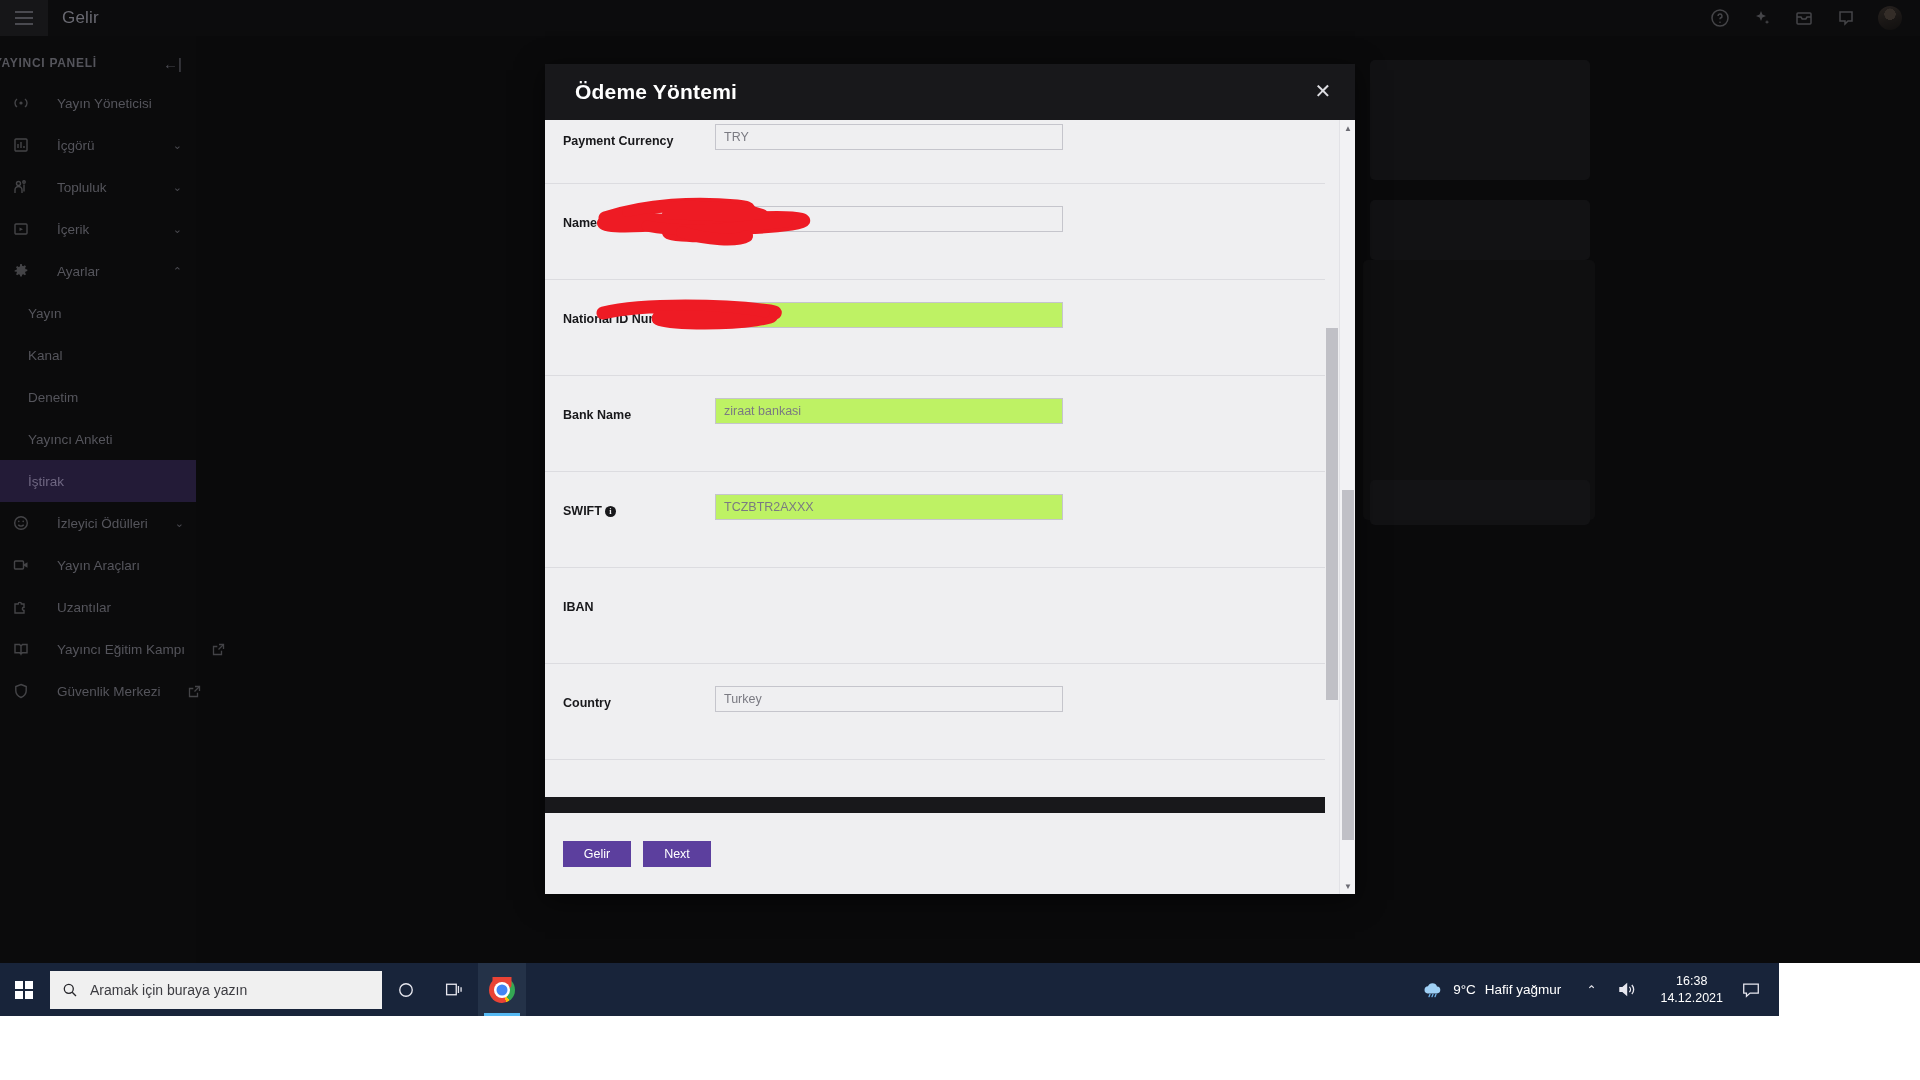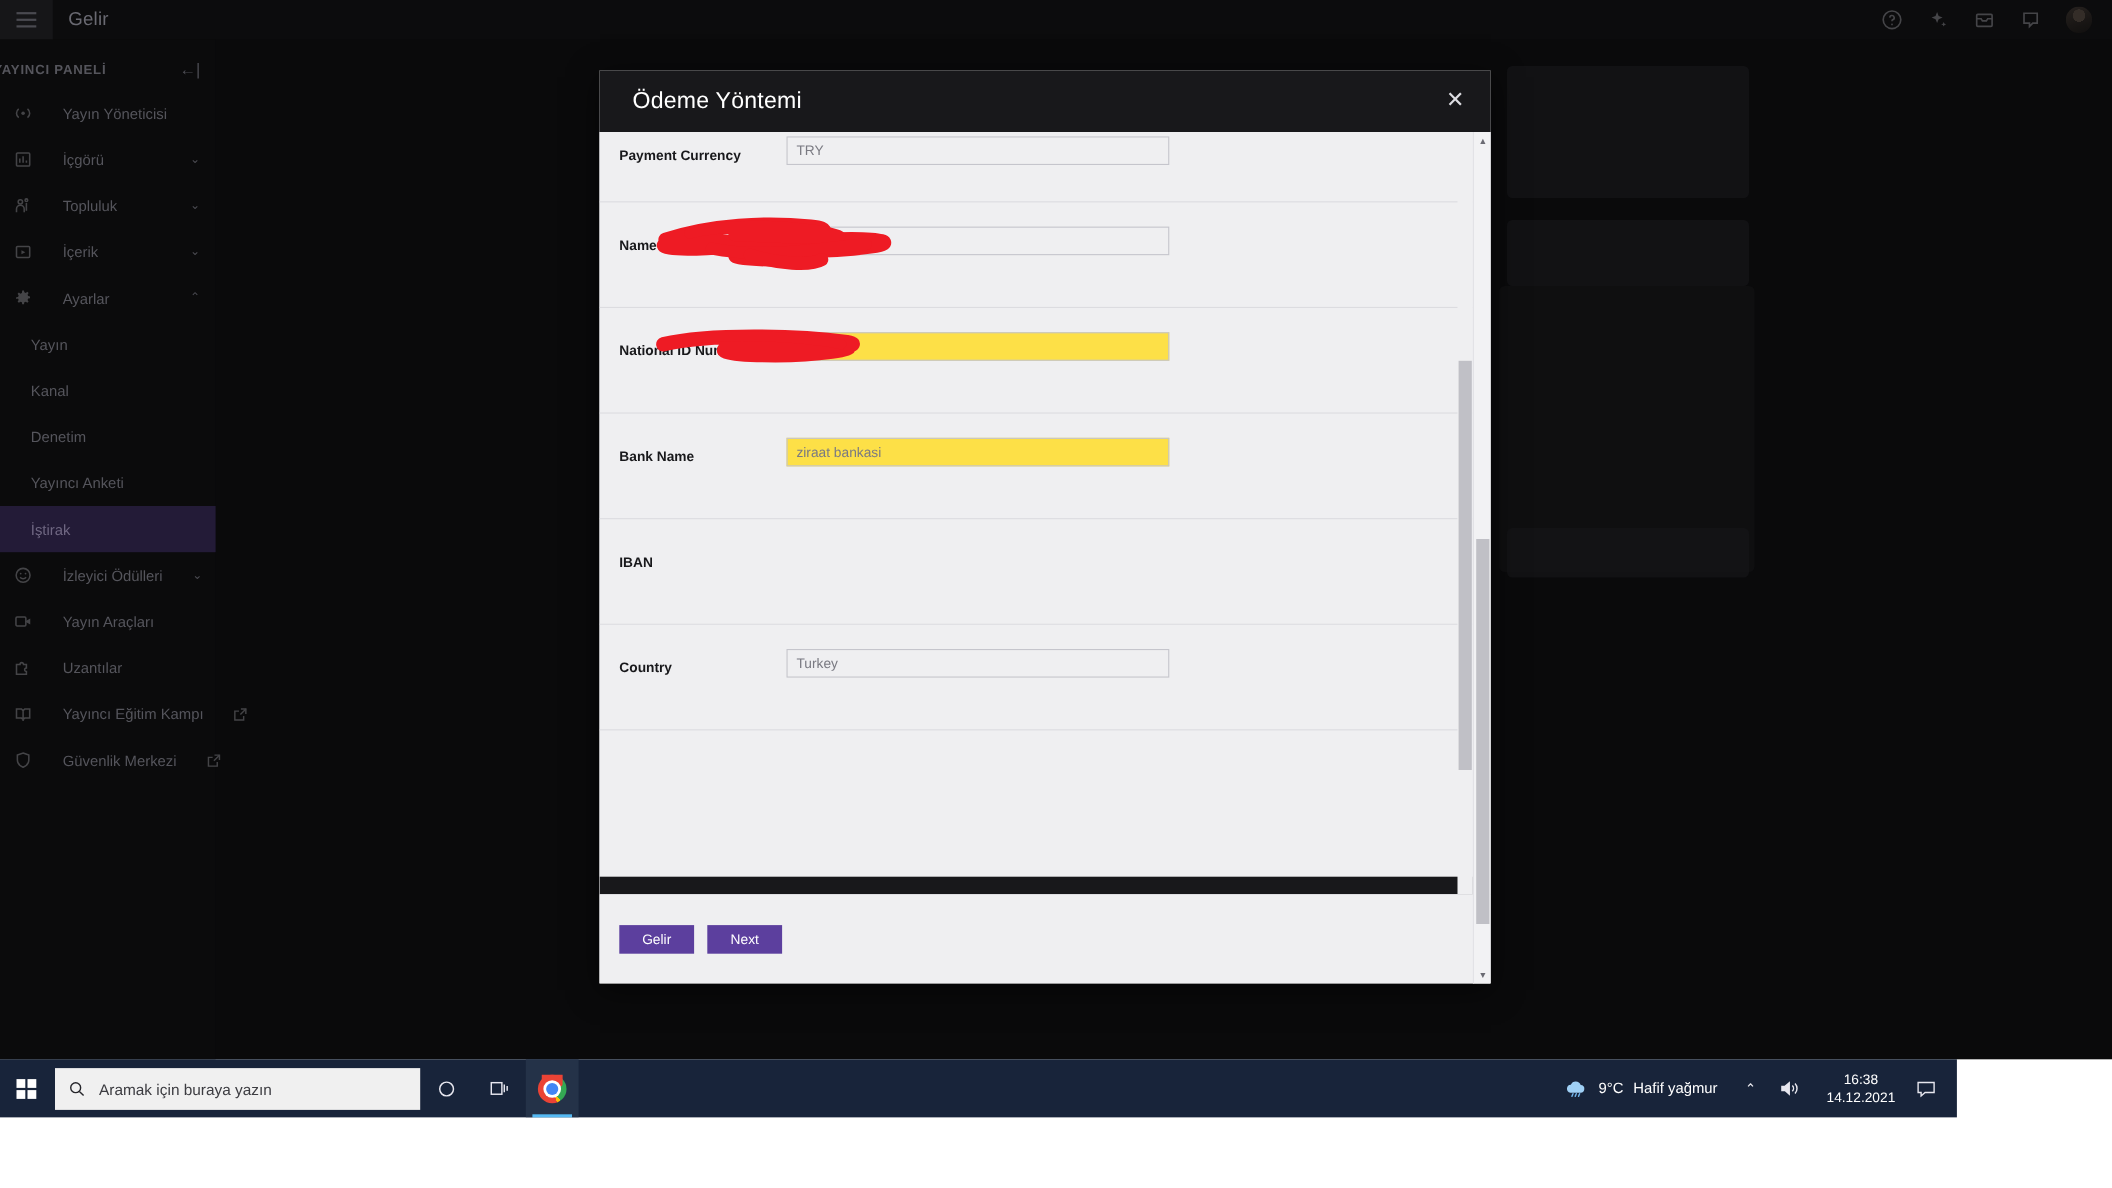--- a/index.html
+++ b/index.html
@@ -93,21 +93,21 @@
     width: 810px; height: 830px;
     background: #efeff1;
     box-shadow: 0 6px 26px rgba(0,0,0,.55);
     z-index: 40;
   }
   #modal-header {
     height: 56px; background: #18181b;
     display: flex; align-items: center;
     padding: 0 18px 0 30px;
   }
-  #modal-title { color: #ffffff; font-size: 21px; font-weight: normal; letter-spacing: .2px; text-align: center; }
+  #modal-title { color: #ffffff; font-size: 21px; font-weight: bold; letter-spacing: .2px; text-align: center; }
   #modal-close {
     margin-left: auto; color: #dedee3; font-size: 20px;
     width: 28px; height: 28px; line-height: 26px; text-align: center;
   }
 
   #modal-body {
     position: relative;
     height: 693px; width: 810px;
     background: #efeff1;
     overflow: hidden;
@@ -139,21 +139,21 @@
   }
   .f-control { position: relative; }
   .f-input {
     width: 348px; height: 26px;
     border: 1px solid #c5c5cc;
     background: #efeff1;
     color: #7a7a82; font-size: 12.5px;
     padding: 0 8px; line-height: 24px;
     display: block;
   }
-  .f-input.white { background: #fde047; }
+  .f-input.white { background: #bef264; }
   .f-input.err {
     background: #fdf0f0; border-color: #e8b4b4; color: #8d8d94;
   }
   .f-error {
     margin-top: 8px; display: inline-block;
     border: 2px solid #e2581e;
     padding: 1px 0 2px 0;
   }
   .f-error span {
     background: #3297fd; color: #ffffff;
@@ -527,20 +527,28 @@
         </div>
       </div>
 
       <div class="f-row">
         <div class="f-label">Bank Name</div>
         <div class="f-control">
           <div class="f-input white">ziraat bankasi</div>
         </div>
       </div>
 
+      <div class="f-row">
+        <div class="f-label">
+          <span>SWIFT</span><span class="info">i</span>
+        </div>
+        <div class="f-control">
+          <div class="f-input white">TCZBTR2AXXX</div>
+        </div>
+      </div>
 
       <div class="f-row">
         <div class="f-label">IBAN</div>
       </div>
 
       <div class="f-row">
         <div class="f-label">Country</div>
         <div class="f-control">
           <div class="f-input">Turkey</div>
         </div>

